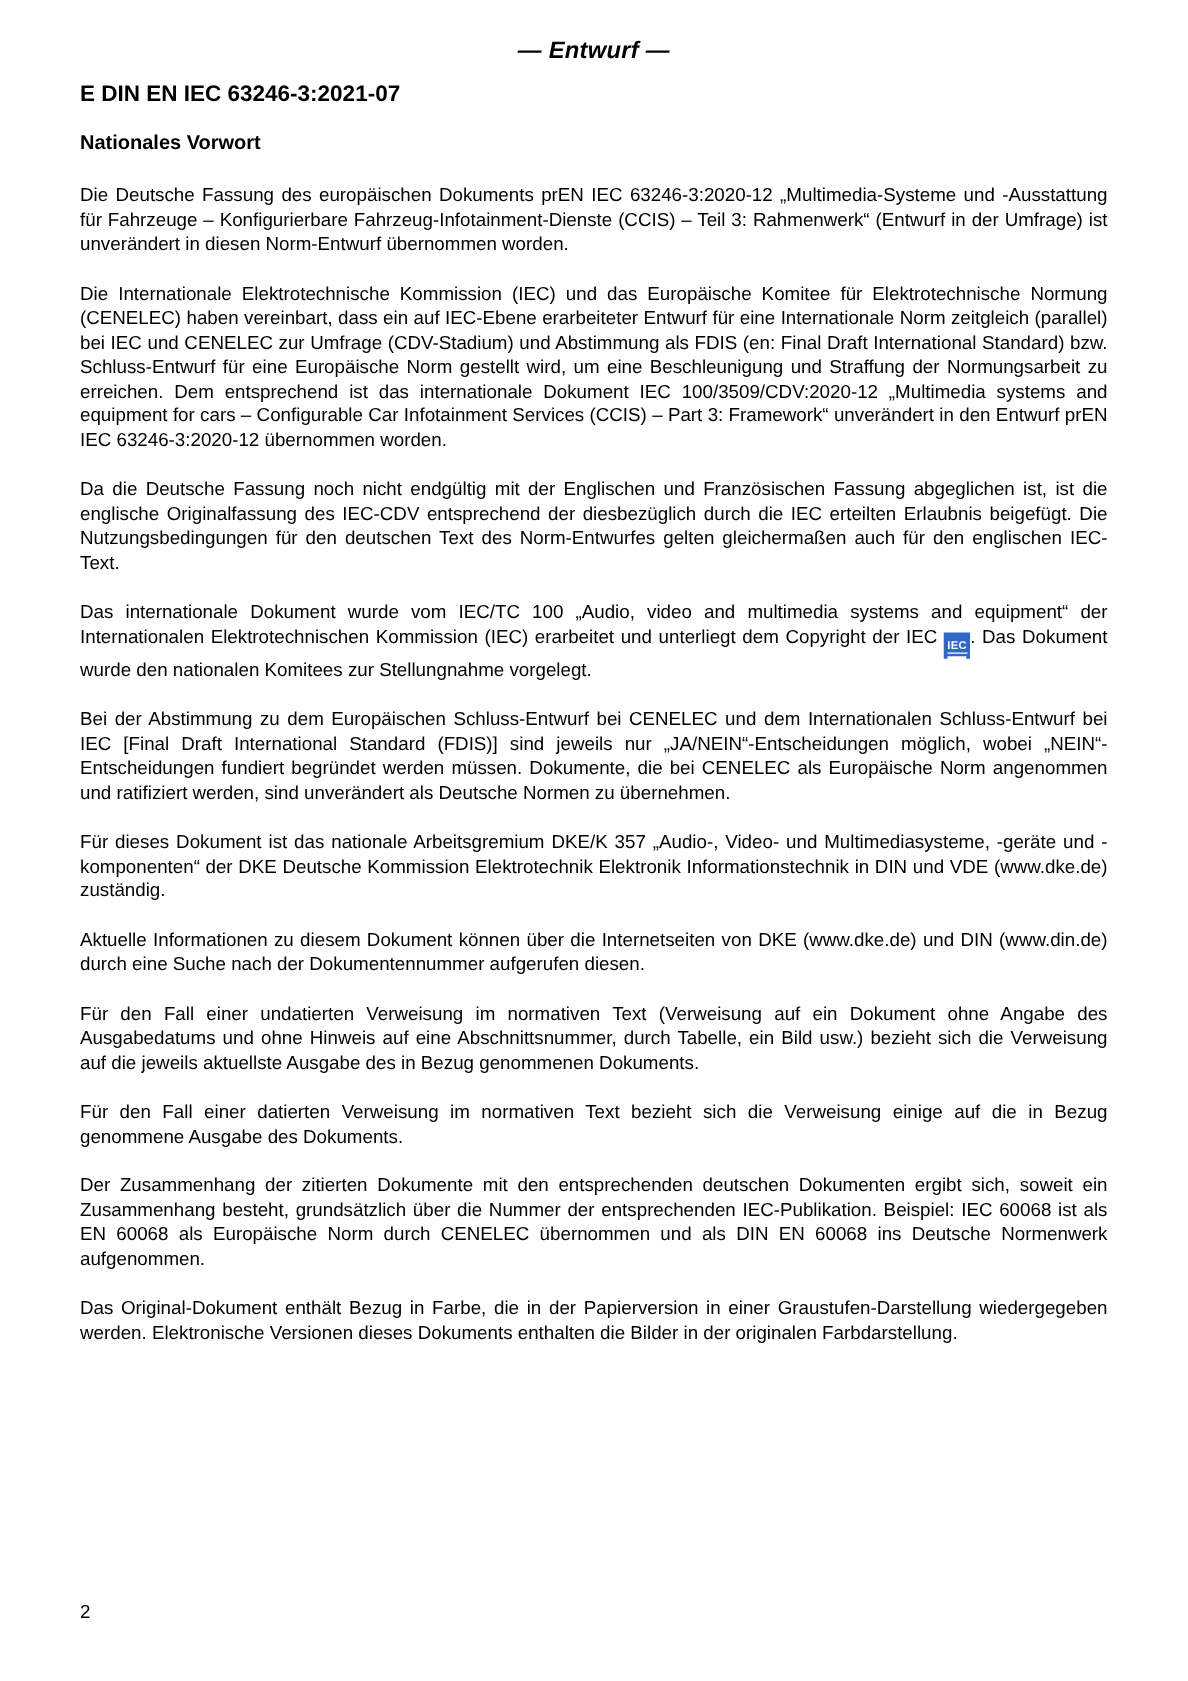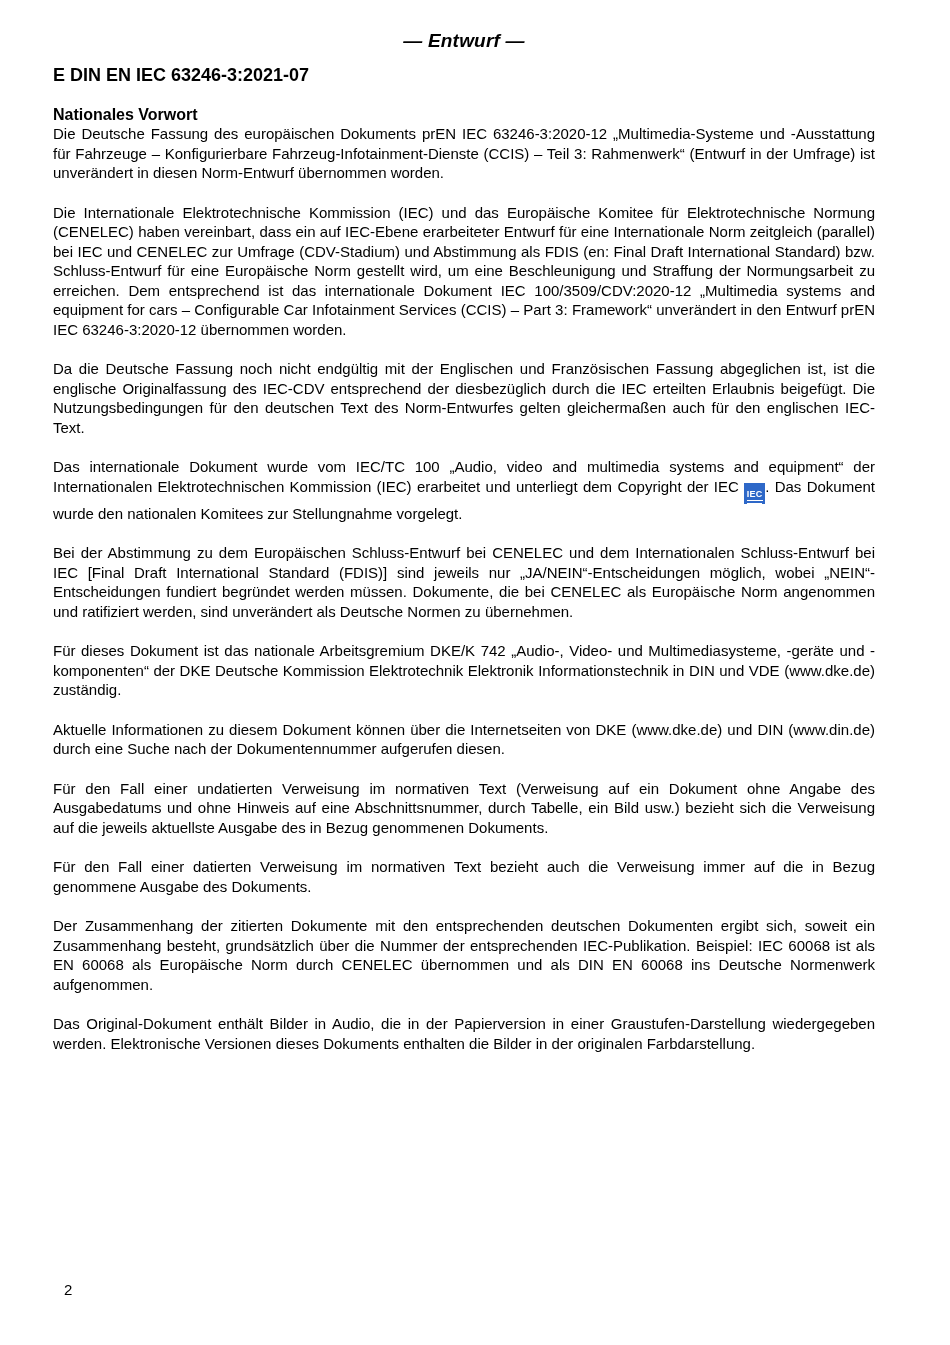--- a/index.html
+++ b/index.html
@@ -7,21 +7,21 @@
     position: relative;
     width: 950px;
     height: 1345px;
     background: #ffffff;
     font-family: "Liberation Sans", sans-serif;
     color: #000000;
     overflow: hidden;
   }
   .content {
     position: absolute;
-    left: 53px;
+    left: 64px;
     top: 0;
     width: 822px;
   }
   .draft-banner {
     margin-top: 30px;
     text-align: center;
     font-size: 19px;
     font-weight: bold;
     font-style: italic;
     letter-spacing: 0.2px;
@@ -35,21 +35,21 @@
     margin-top: 20px;
     font-size: 16px;
     font-weight: bold;
   }
   .body-text p {
     margin: 0 0 20px 0;
     font-size: 15px;
     line-height: 19.5px;
     text-align: justify;
   }
-  .body-text p.first { }
+  .body-text p.first { margin-top: 23px; }
   .iec-logo {
     display: inline-block;
     width: 21px;
     height: 21px;
     vertical-align: -5px;
     text-align: center;
     box-sizing: border-box;
     padding-top: 0;
     line-height: normal;
   }
@@ -88,23 +88,23 @@
     <div class="doc-number">E DIN EN IEC 63246-3:2021-07</div>
 
     <div class="section-heading">Nationales Vorwort</div>
 
     <div class="body-text">
       <p class="first">Die Deutsche Fassung des europäischen Dokuments prEN IEC 63246-3:2020-12 „Multimedia-Systeme und -Ausstattung für Fahrzeuge – Konfigurierbare Fahrzeug-Infotainment-Dienste (CCIS) – Teil 3: Rahmenwerk“ (Entwurf in der Umfrage) ist unverändert in diesen Norm-Entwurf übernommen worden.</p>
       <p>Die Internationale Elektrotechnische Kommission (IEC) und das Europäische Komitee für Elektrotechnische Normung (CENELEC) haben vereinbart, dass ein auf IEC-Ebene erarbeiteter Entwurf für eine Internationale Norm zeitgleich (parallel) bei IEC und CENELEC zur Umfrage (CDV-Stadium) und Abstimmung als FDIS (en: Final Draft International Standard) bzw. Schluss-Entwurf für eine Europäische Norm gestellt wird, um eine Beschleunigung und Straffung der Normungsarbeit zu erreichen. Dem entsprechend ist das internationale Dokument IEC 100/3509/CDV:2020-12 „Multimedia systems and equipment for cars – Configurable Car Infotainment Services (CCIS) – Part 3: Framework“ unverändert in den Entwurf prEN IEC 63246-3:2020-12 übernommen worden.</p>
       <p>Da die Deutsche Fassung noch nicht endgültig mit der Englischen und Französischen Fassung abgeglichen ist, ist die englische Originalfassung des IEC-CDV entsprechend der diesbezüglich durch die IEC erteilten Erlaubnis beigefügt. Die Nutzungsbedingungen für den deutschen Text des Norm-Entwurfes gelten gleichermaßen auch für den englischen IEC-Text.</p>
       <p><span>Das internationale Dokument wurde vom IEC/TC 100 „Audio, video and multimedia systems and equipment“ der Internationalen Elektrotechnischen Kommission (IEC) erarbeitet und unterliegt dem Copyright der IEC </span><span class="iec-logo" style="background-color: rgb(46, 104, 200);"><span class="iec-logo-text">IEC</span><span class="iec-logo-bar"></span></span><span>. Das Dokument wurde den nationalen Komitees zur Stellungnahme vorgelegt.</span></p>
       <p>Bei der Abstimmung zu dem Europäischen Schluss-Entwurf bei CENELEC und dem Internationalen Schluss-Entwurf bei IEC [Final Draft International Standard (FDIS)] sind jeweils nur „JA/NEIN“-Entscheidungen möglich, wobei „NEIN“-Entscheidungen fundiert begründet werden müssen. Dokumente, die bei CENELEC als Europäische Norm angenommen und ratifiziert werden, sind unverändert als Deutsche Normen zu übernehmen.</p>
-      <p>Für dieses Dokument ist das nationale Arbeitsgremium DKE/K 742 „Audio-, Video- und Multimediasysteme, -geräte und -komponenten“ der DKE Deutsche Kommission Elektrotechnik Elektronik Informationstechnik in DIN und VDE (www.dke.de) zuständig.</p>
+      <p>Für dieses Dokument ist das nationale Arbeitsgremium DKE/K 357 „Audio-, Video- und Multimediasysteme, -geräte und -komponenten“ der DKE Deutsche Kommission Elektrotechnik Elektronik Informationstechnik in DIN und VDE (www.dke.de) zuständig.</p>
       <p>Aktuelle Informationen zu diesem Dokument können über die Internetseiten von DKE (www.dke.de) und DIN (www.din.de) durch eine Suche nach der Dokumentennummer aufgerufen diesen.</p>
       <p>Für den Fall einer undatierten Verweisung im normativen Text (Verweisung auf ein Dokument ohne Angabe des Ausgabedatums und ohne Hinweis auf eine Abschnittsnummer, durch Tabelle, ein Bild usw.) bezieht sich die Verweisung auf die jeweils aktuellste Ausgabe des in Bezug genommenen Dokuments.</p>
-      <p>Für den Fall einer datierten Verweisung im normativen Text bezieht auch die Verweisung immer auf die in Bezug genommene Ausgabe des Dokuments.</p>
+      <p>Für den Fall einer datierten Verweisung im normativen Text bezieht sich die Verweisung einige auf die in Bezug genommene Ausgabe des Dokuments.</p>
       <p>Der Zusammenhang der zitierten Dokumente mit den entsprechenden deutschen Dokumenten ergibt sich, soweit ein Zusammenhang besteht, grundsätzlich über die Nummer der entsprechenden IEC-Publikation. Beispiel: IEC 60068 ist als EN 60068 als Europäische Norm durch CENELEC übernommen und als DIN EN 60068 ins Deutsche Normenwerk aufgenommen.</p>
-      <p>Das Original-Dokument enthält Bilder in Audio, die in der Papierversion in einer Graustufen-Darstellung wiedergegeben werden. Elektronische Versionen dieses Dokuments enthalten die Bilder in der originalen Farbdarstellung.</p>
+      <p>Das Original-Dokument enthält Bezug in Farbe, die in der Papierversion in einer Graustufen-Darstellung wiedergegeben werden. Elektronische Versionen dieses Dokuments enthalten die Bilder in der originalen Farbdarstellung.</p>
     </div>
   </div>
 
   <div class="page-number">2</div>
 </div>
 
 </body></html>

